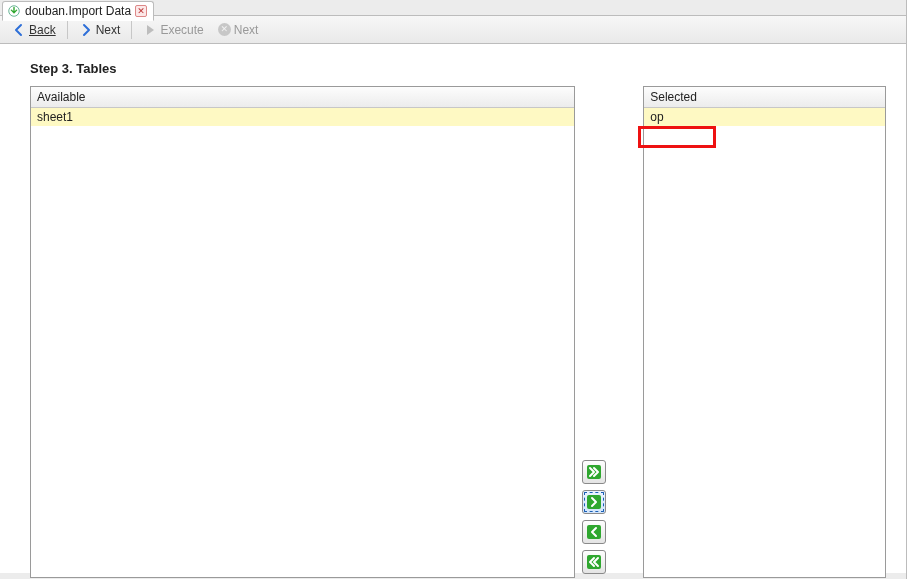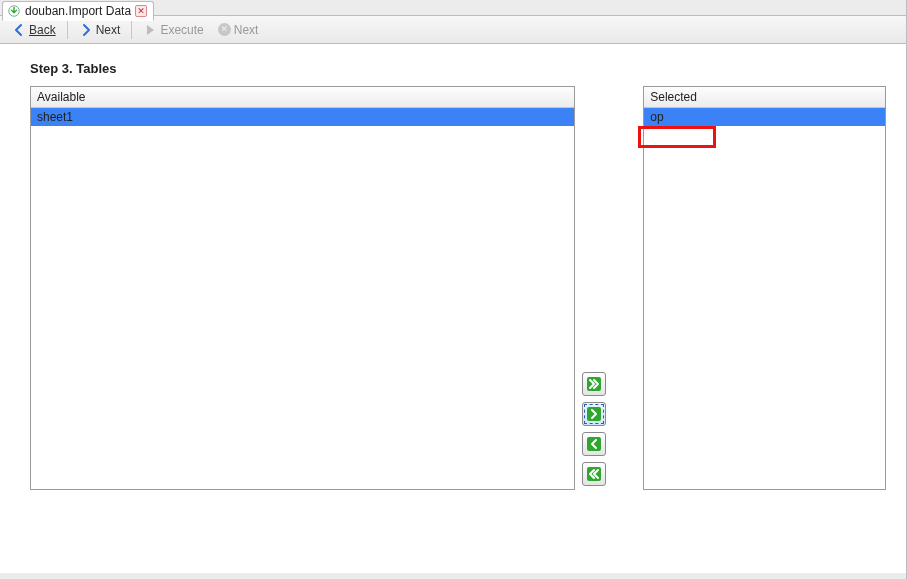--- a/index.html
+++ b/index.html
@@ -85,21 +85,21 @@
     padding:16px 20px 0 30px;
     height: calc(579px - 22px - 28px);
     border-top:1px solid #fff;
     position: relative;
   }
   .step-title { font-weight:bold; font-size:13px; margin-bottom:10px; }
   .step-desc { margin-left:22px; margin-bottom:18px; }
   .lists-row {
     display:flex;
     gap:0;
-    height: 404px;
+    height: 492px;
     align-items:stretch;
   }
   .listbox {
     border:1px solid #9a9a9a;
     background:#fff;
     display:flex;
     flex-direction:column;
     overflow:hidden;
   }
   .listbox.available { width: 584px; }
@@ -108,21 +108,21 @@
     background: linear-gradient(#fdfdfd,#ececec);
     border-bottom:1px solid #c7c7c7;
     padding:3px 6px;
     font-size:12px;
   }
   .list-body { flex:1; overflow:auto; }
   .list-item {
     padding:2px 6px;
     cursor:default;
   }
-  .list-item.alt { background:#3b82f6; }
+  .list-item.alt { background:#fef9c3; }
   .highlight-box {
     position:absolute;
     border:3px solid #e11;
     pointer-events:none;
   }
   
   .btncol {
     width:28px;
     display:flex;
     flex-direction:column;

